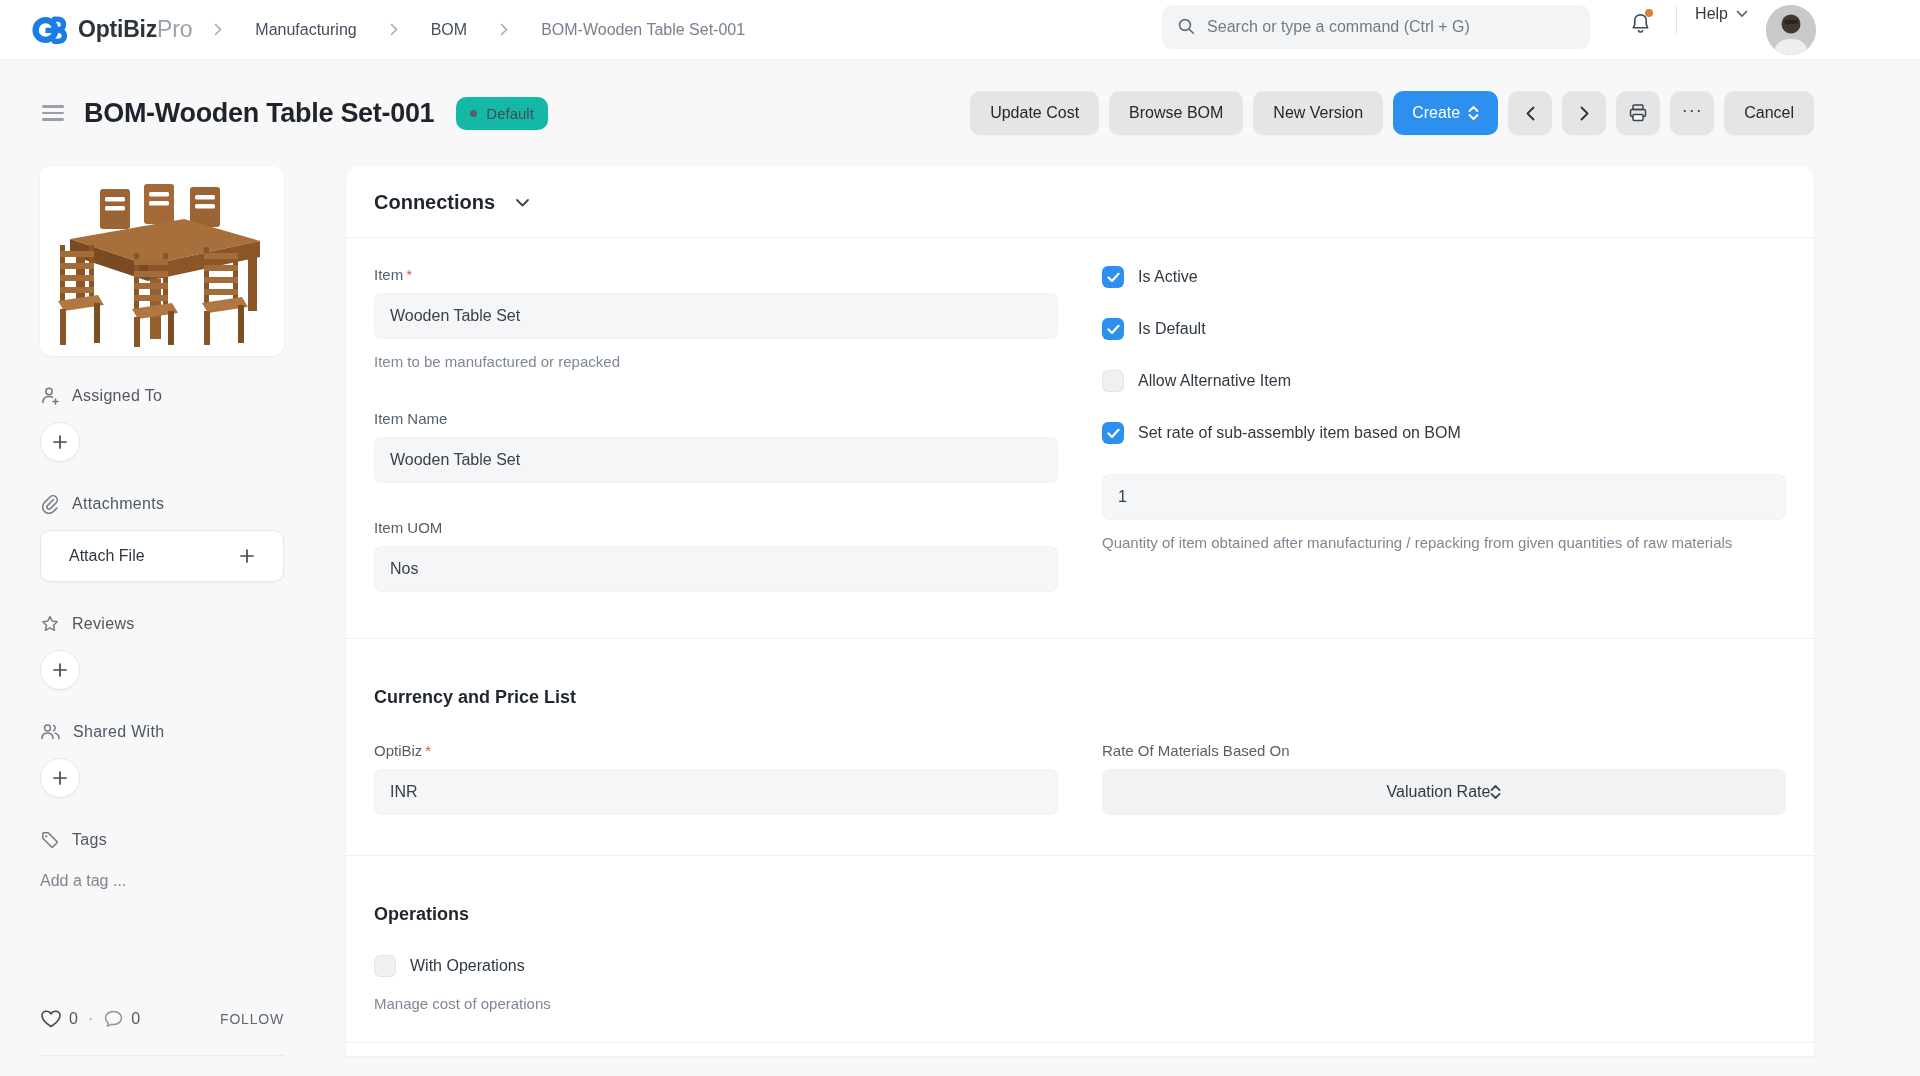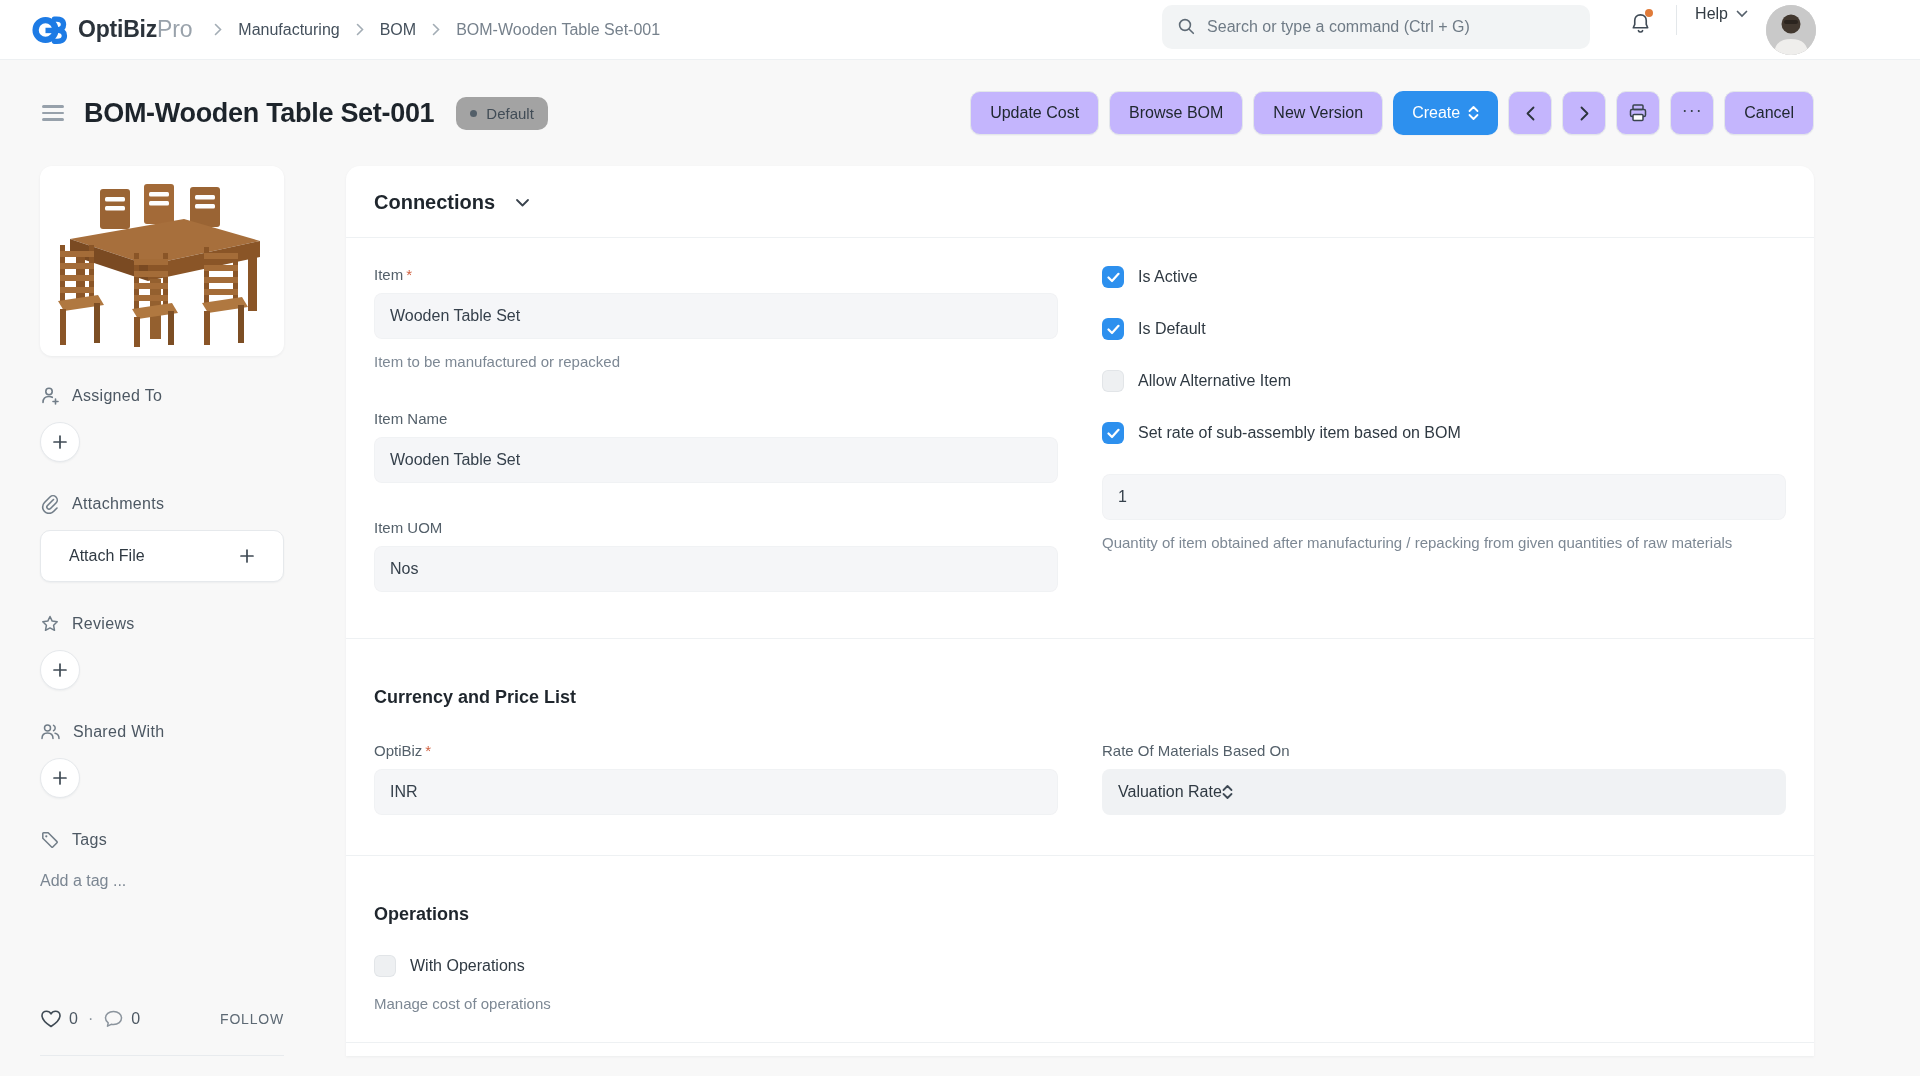--- a/index.html
+++ b/index.html
@@ -14,21 +14,21 @@
   .navbar {
     height:60px; background:#fff; border-bottom:1px solid #edf0f2;
     display:flex; align-items:center; justify-content:space-between;
     padding:0 104px 0 32px;
   }
   .nav-left { display:flex; align-items:center; gap:22px; }
   .logo { display:flex; align-items:center; gap:10px; cursor:pointer; }
   .brand { font-size:23px; letter-spacing:-0.2px; }
   .brand b { color:#2b333b; font-weight:800; }
   .brand .pro { color:#99a2ab; font-weight:400; }
-  .breadcrumb { display:flex; align-items:center; gap:16px; font-size:16px; }
+  .breadcrumb { display:flex; align-items:center; gap:33px; font-size:16px; }
   .crumb { color:#44505c; text-decoration:none; cursor:pointer; }
   .crumb.current { color:#76818c; cursor:default; }
   .nav-right { display:flex; align-items:flex-start; gap:18px; }
   .searchbox {
     width:428px; height:44px; background:#f2f4f5; border-radius:10px;
     display:flex; align-items:center; gap:12px; padding:0 16px; margin-right:14px;
   }
   .searchbox input {
     border:none; background:transparent; outline:none; flex:1;
     font-size:16px; color:#36414c; font-family:inherit;
@@ -40,26 +40,26 @@
   .help-btn { display:flex; align-items:center; gap:8px; font-size:16px; color:#333c44; background:none; border:none; cursor:pointer; font-family:inherit; }
   .avatar { width:50px; height:50px; border-radius:50%; overflow:hidden; cursor:pointer; background:#cfcfcf; }
 
   
   .content { padding:0 106px 0 40px; }
   .page-header { height:106px; display:flex; align-items:center; justify-content:space-between; }
   .ph-left { display:flex; align-items:center; gap:18px; }
   .hamburger { display:flex; flex-direction:column; gap:4px; cursor:pointer; padding:4px 2px; background:none; border:none; }
   .hamburger span { width:22px; height:2.5px; border-radius:2px; background:#97a1ab; }
   .page-title { font-size:27px; font-weight:700; color:#1d242b; letter-spacing:-0.3px; }
-  .badge { display:flex; align-items:center; gap:9px; background:#a3a3a3; border-radius:10px; padding:8px 14px; margin-left:4px; cursor:pointer; }
+  .badge { display:flex; align-items:center; gap:9px; background:#14b8a6; border-radius:10px; padding:8px 14px; margin-left:4px; cursor:pointer; }
   .badge-dot { width:7px; height:7px; border-radius:50%; background:#535f69; }
   .badge-text { font-size:15px; color:#414c56; }
   .ph-actions { display:flex; align-items:center; gap:10px; }
   .btn {
-    height:44px; padding:0 19px; background:#c4b5fd; border:1px solid #e3e7ea;
+    height:44px; padding:0 19px; background:#e5e5e5; border:1px solid #e3e7ea;
     border-radius:10px; font-size:16px; color:#202830; cursor:pointer;
     font-family:inherit; display:flex; align-items:center; gap:8px;
     box-shadow:0 1px 1px rgba(25,39,52,0.03);
   }
   .icon-btn { width:44px; padding:0; justify-content:center; }
   .btn-primary { background:#2d90ee; border:none; color:#fff; }
   .ellipsis-glyph { font-size:18px; letter-spacing:1px; color:#39434d; line-height:1; padding-bottom:6px; }
 
   
   .body-row { display:flex; align-items:flex-start; gap:62px; height:890px; }
@@ -123,21 +123,21 @@
   .cb.checked { background:#2d90ee; box-shadow:none; }
   .cb.checked svg { visibility:visible; }
   .cb-label { font-size:16px; color:#2f3942; }
   .qty-group { margin-top:24px; }
 
   .sec-block { border-top:1px solid #eef1f3; padding-top:48px; padding-bottom:40px; }
   .sec-block .sec-title { margin-bottom:34px; }
   .two-col { display:grid; grid-template-columns:1fr 1fr; column-gap:44px; }
   .select {
     width:100%; height:46px; background:#f0f2f4; border-radius:8px; border:none;
-    display:flex; align-items:center; justify-content:flex-start; padding:0 16px;
+    display:flex; align-items:center; justify-content:center; padding:0 16px;
     font-size:16px; color:#2f3942; cursor:pointer; font-family:inherit;
   }
   .sec-operations { padding-bottom:30px; }
   .sec-operations .cb-row { margin-bottom:0; }
   .op-help { font-size:15px; color:#7d8894; margin-top:18px; }
   .sec-materials { padding-bottom:60px; }
 </style>
 </head>
 <body>
 

